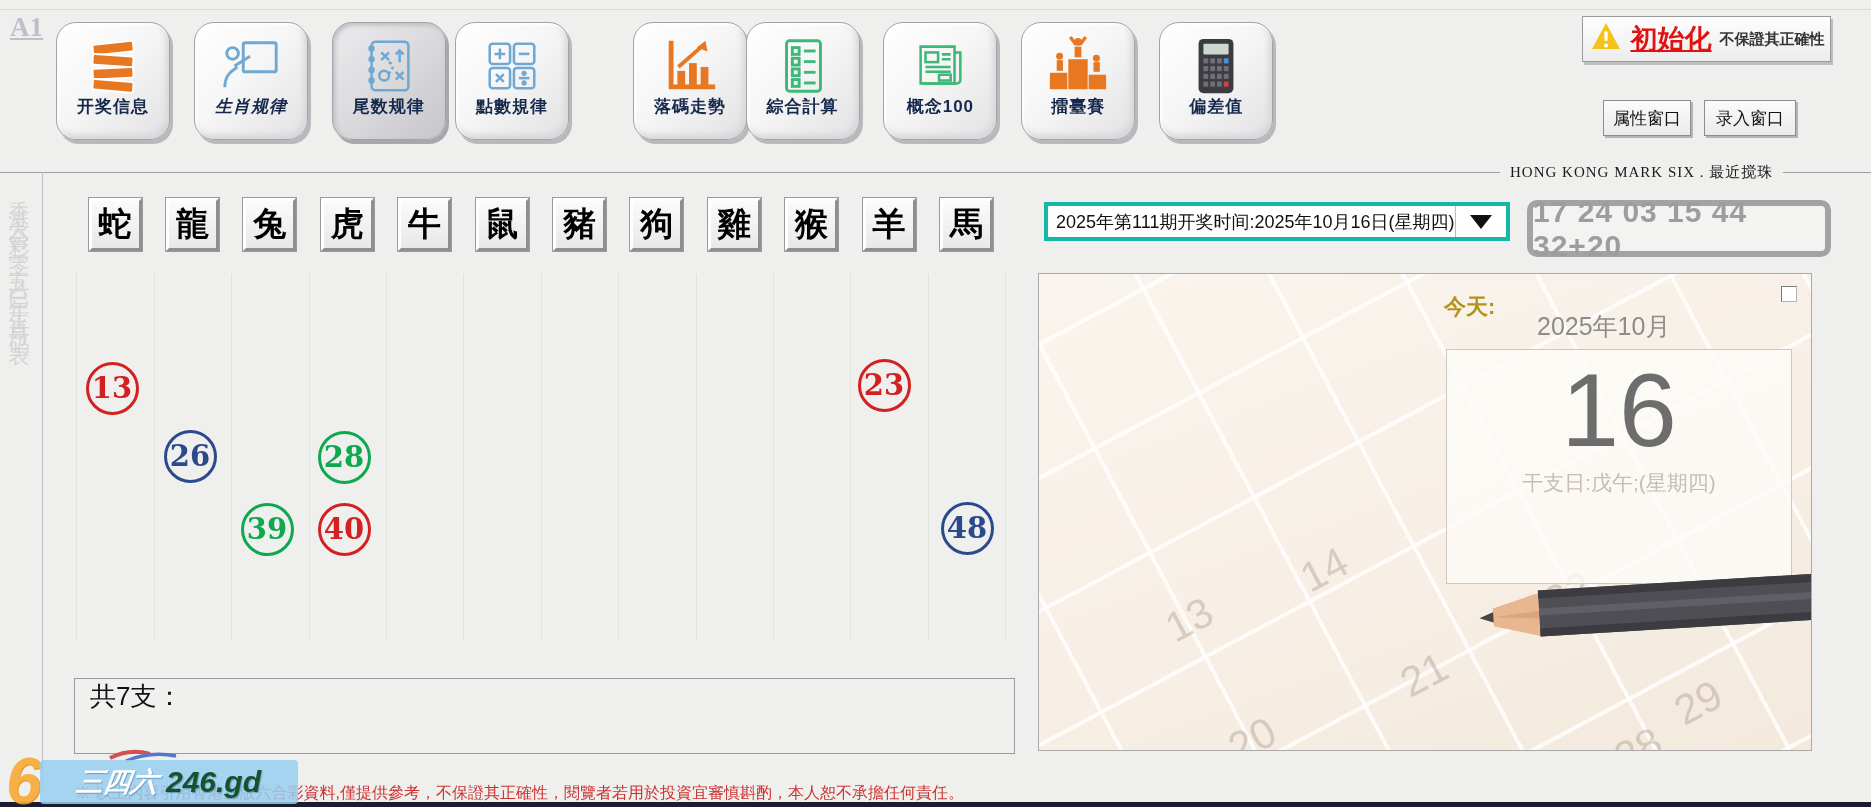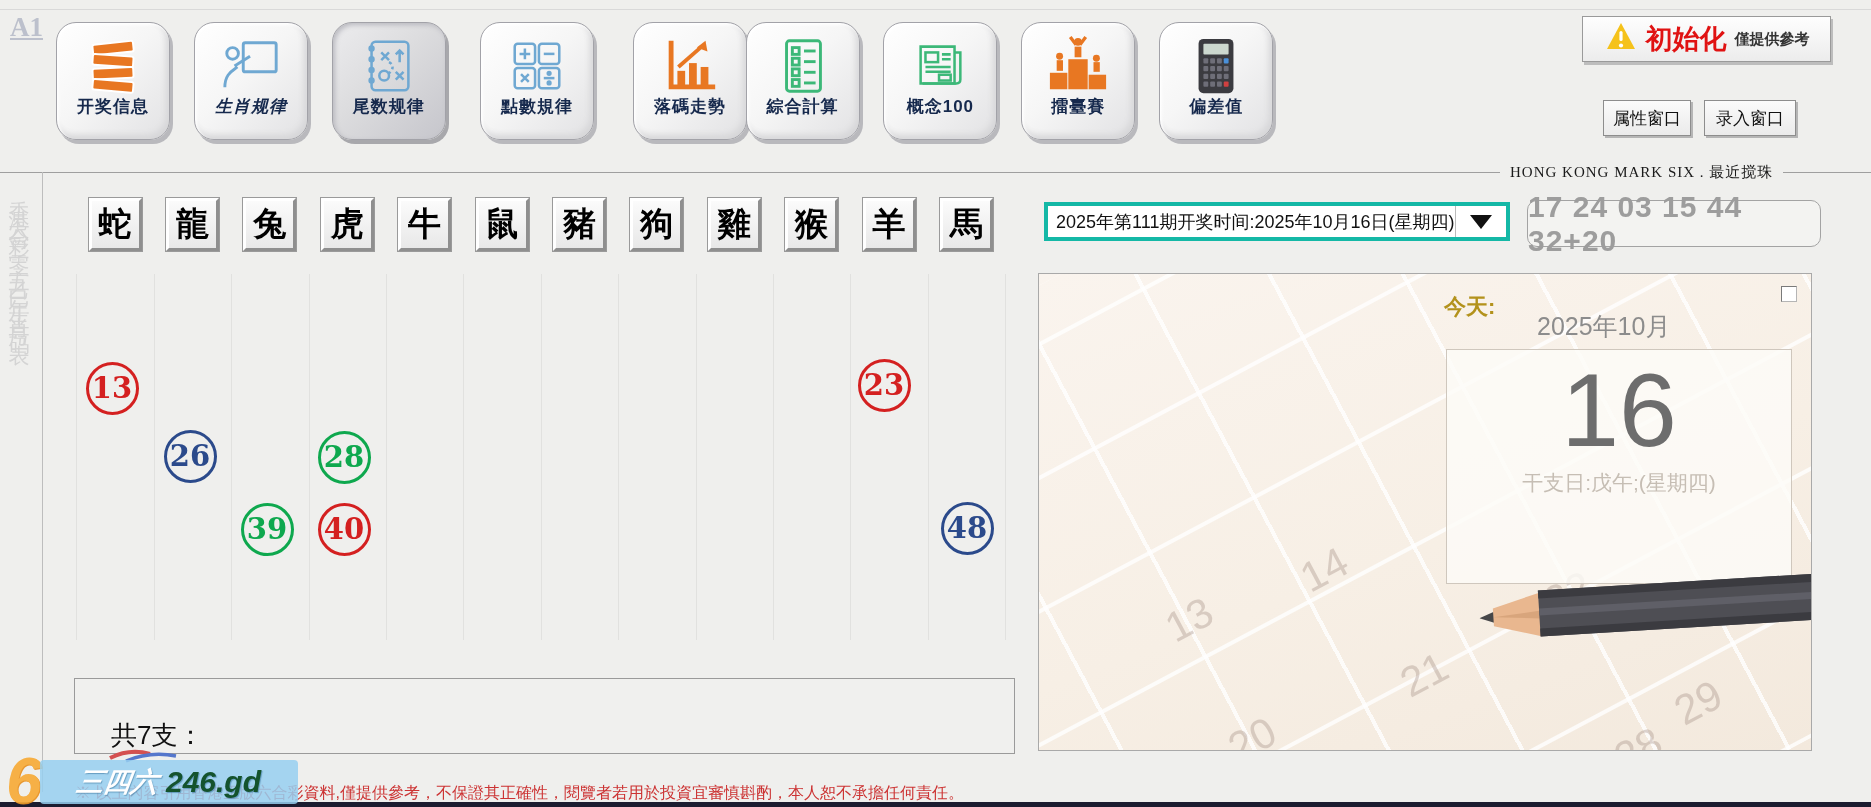--- a/index.html
+++ b/index.html
@@ -18,21 +18,21 @@
             box-shadow:3px 4px 0 #b9b9bd, inset 2px 2px 3px #ffffff, inset -3px -4px 6px #d6d6d8;
             text-align:center;cursor:pointer;}
   .tool-btn.selected{background:linear-gradient(135deg,#ececee 0%,#dcdcde 45%,#c6c6cc 100%);
             box-shadow:3px 4px 0 #a8a8ac, inset 2px 2px 5px #b9b9bf;}
   .tool-btn .ticon{display:block;margin:12px auto 0;width:62px;height:58px;}
   .tool-btn .tlabel{display:block;margin-top:2px;font-size:17px;font-weight:600;color:#16294d;letter-spacing:1px;}
 
   
   #init-btn{left:1582px;top:16px;width:247px;height:44px;border:1px solid #9a9a9a;background:linear-gradient(#fefefe,#ececec);
             box-shadow:2px 3px 0 #bdbdbd;display:flex;align-items:center;justify-content:center;gap:8px;cursor:pointer;}
-  #init-label{color:#e01212;font-size:27px;font-weight:bold;}
+  #init-label{color:#e01212;font-size:27px;font-weight:bold;text-decoration:underline;}
   #init-sublabel{color:#333;font-size:15px;font-weight:600;}
   .win-btn{position:absolute;top:100px;height:34px;border:1px solid #8d8d8d;background:linear-gradient(#fbfbfb,#ebebeb);
            box-shadow:2px 2px 0 #b5b5b5;font-size:17px;color:#111;display:flex;align-items:center;justify-content:center;cursor:pointer;}
   #prop-win{left:1603px;width:86px;}
   #entry-win{left:1704px;width:90px;}
 
   
   #sep-line{left:0;top:172px;width:1871px;height:1px;background:#9f9f9f;}
   #hk-label{left:1500px;top:163px;background:#efefed;padding:0 10px;font-family:"Liberation Serif",serif;
             font-size:15px;color:#1a1a1a;letter-spacing:1px;white-space:nowrap;}
@@ -47,33 +47,33 @@
               border-top:3px solid #ffffff;border-left:3px solid #ffffff;border-right:3px solid #8f8f8f;border-bottom:3px solid #8f8f8f;
               outline:1px solid #9a9a9a;box-sizing:border-box;display:flex;align-items:center;justify-content:center;
               font-family:"DejaVu Serif","Liberation Serif",serif;font-size:33px;font-weight:bold;color:#000;cursor:pointer;}
 
   
   #draw-select{left:1044px;top:202px;width:466px;height:39px;background:#fff;border:4px solid #14b8a6;
                box-sizing:border-box;display:flex;align-items:center;cursor:pointer;}
   #draw-select-text{flex:1;font-size:18px;color:#111;padding-left:8px;white-space:nowrap;overflow:hidden;}
   #draw-arrow{width:50px;height:100%;display:flex;align-items:center;justify-content:center;border-left:1px solid #bbb;background:#fff;}
   #draw-arrow .tri{width:0;height:0;border-left:11px solid transparent;border-right:11px solid transparent;border-top:14px solid #111;}
-  #recent-box{left:1527px;top:200px;width:292px;height:45px;border:1px solid #a3a3a3;border-radius:10px;background:#f3f3f1;
+  #recent-box{left:1527px;top:200px;width:292px;height:45px;border:6px solid #a3a3a3;border-radius:10px;background:#f3f3f1;
               display:flex;align-items:center;justify-content:center;}
   #recent-numbers{font-size:30px;font-weight:bold;color:#9d9d9d;letter-spacing:1px;}
 
   
   .grid-line{position:absolute;top:274px;width:1px;height:366px;background:#e1e1df;}
   .mark{position:absolute;width:53px;height:53px;border-radius:50%;border:3px solid;box-sizing:border-box;
         display:flex;align-items:center;justify-content:center;background:transparent;
         font-family:"DejaVu Serif","Liberation Serif",serif;font-size:29px;font-weight:bold;}
 
   
   #summary-box{left:74px;top:678px;width:941px;height:76px;border:1px solid #9a9a9a;background:#f0f0ee;
-               display:flex;align-items:flex-end;padding-left:36px;box-sizing:border-box;}
+               display:flex;align-items:flex-start;padding-left:15px;box-sizing:border-box;}
   #summary-prefix{font-size:26px;color:#111;margin-right:14px;}
   .sum-circle{display:inline-flex;align-items:center;justify-content:center;width:31px;height:31px;margin-right:2px;
               border:2px solid #111;border-radius:50%;font-size:18px;font-weight:bold;color:#111;box-sizing:border-box;}
 
   
   #calendar{left:1038px;top:273px;width:772px;height:476px;border:1px solid #a9a9a9;
             background:linear-gradient(160deg,#faf4ee 0%,#f7efe5 55%,#f3e9dd 100%);overflow:hidden;}
   #cal-grid{position:absolute;left:-30%;top:-30%;width:160%;height:160%;transform:rotate(-28deg);
             background:repeating-linear-gradient(0deg,rgba(255,255,255,.8) 0 4px,rgba(255,255,255,0) 4px 118px),
                        repeating-linear-gradient(90deg,rgba(255,255,255,.8) 0 4px,rgba(255,255,255,0) 4px 118px);}
@@ -139,21 +139,21 @@
             <circle cx="14" cy="36" r="2"></circle>
             <circle cx="14" cy="47" r="2"></circle>
    <path d="M24 18 l8 8 M32 18 l-8 8"></path>
             <path d="M43 28 V16 M39 20 l4 -4 4 4"></path>
    <circle cx="27" cy="42" r="5"></circle>
             <path d="M39 38 l8 8 M47 38 l-8 8"></path>
    <path d="M32 28 C38 31 36 37 31 40" stroke-dasharray="3 3"></path>
           </svg></span>
                  <span class="tlabel">尾数规律</span>
       </div>
-      <div class="tool-btn" style="left: 480px; font-family: Liberation Mono, monospace;">
+      <div class="tool-btn" style="left: 455px; font-family: Liberation Mono, monospace;">
         <span class="ticon"><svg viewBox="0 0 64 64" fill="none" stroke="#6fa8d2" stroke-width="2.6">
    <rect x="9" y="9" width="21" height="21" rx="3"></rect>
             <rect x="34" y="9" width="21" height="21" rx="3"></rect>
    <rect x="9" y="34" width="21" height="21" rx="3"></rect>
             <rect x="34" y="34" width="21" height="21" rx="3"></rect>
    <path d="M19.5 14 v11 M14 19.5 h11"></path>
             <path d="M39 19.5 h11"></path>
    <path d="M15.5 40.5 l8 8 M23.5 40.5 l-8 8"></path>
             <path d="M39 44.5 h11"></path>
    <circle cx="44.5" cy="39.5" r="1.4" fill="#6fa8d2"></circle>
@@ -239,21 +239,21 @@
 
   <div class="abs" id="init-btn">
     <span>
       <svg width="34" height="32" viewBox="0 0 32 32">
           <path d="M16 2 L30 28 H2 Z" fill="#f5c21a"></path>
           <rect x="14.4" y="10" width="3.2" height="10" rx="1.6" fill="#fff"></rect>
           <circle cx="16" cy="24.5" r="2.1" fill="#fff"></circle>
         </svg>
     </span>
     <span id="init-label">初始化</span>
-    <span id="init-sublabel">僅提供參考</span>
+    <span id="init-sublabel">不保證其正確性</span>
   </div>
   <div class="win-btn" id="prop-win">属性窗口</div>
   <div class="win-btn" id="entry-win">录入窗口</div>
 
   <div class="abs" id="sep-line"></div>
   <div class="abs" id="hk-label">HONG KONG MARK SIX . 最近搅珠</div>
 
   <div class="abs" id="panel-border"></div>
   <div class="abs" id="vertical-title">香港六合彩二零二五乙巳年生肖号码表</div>
 

